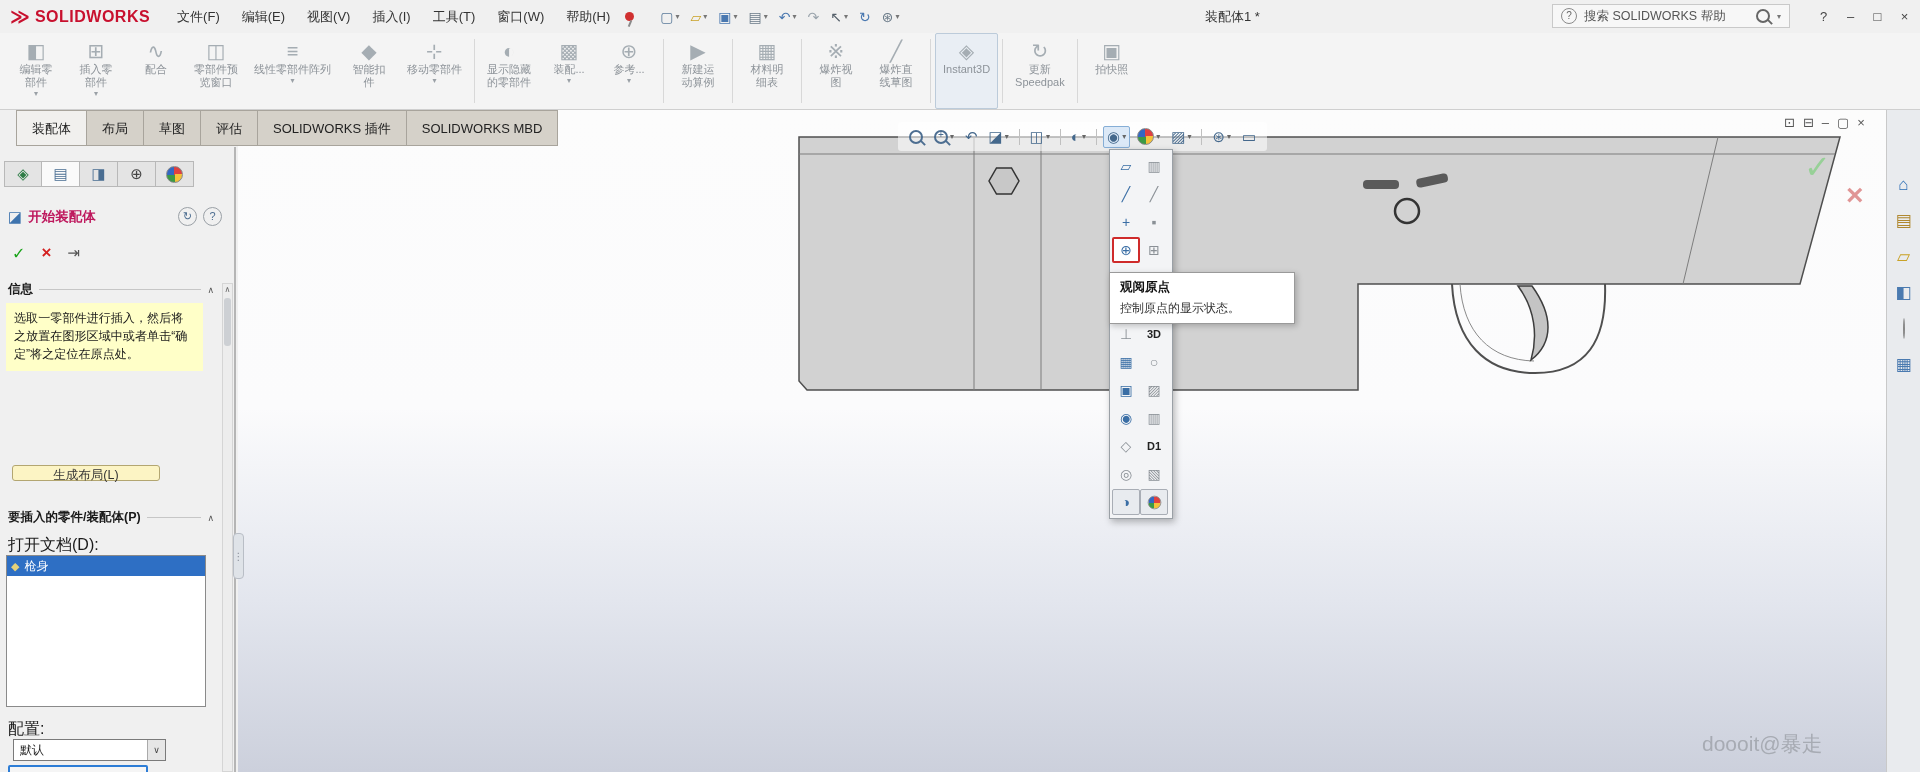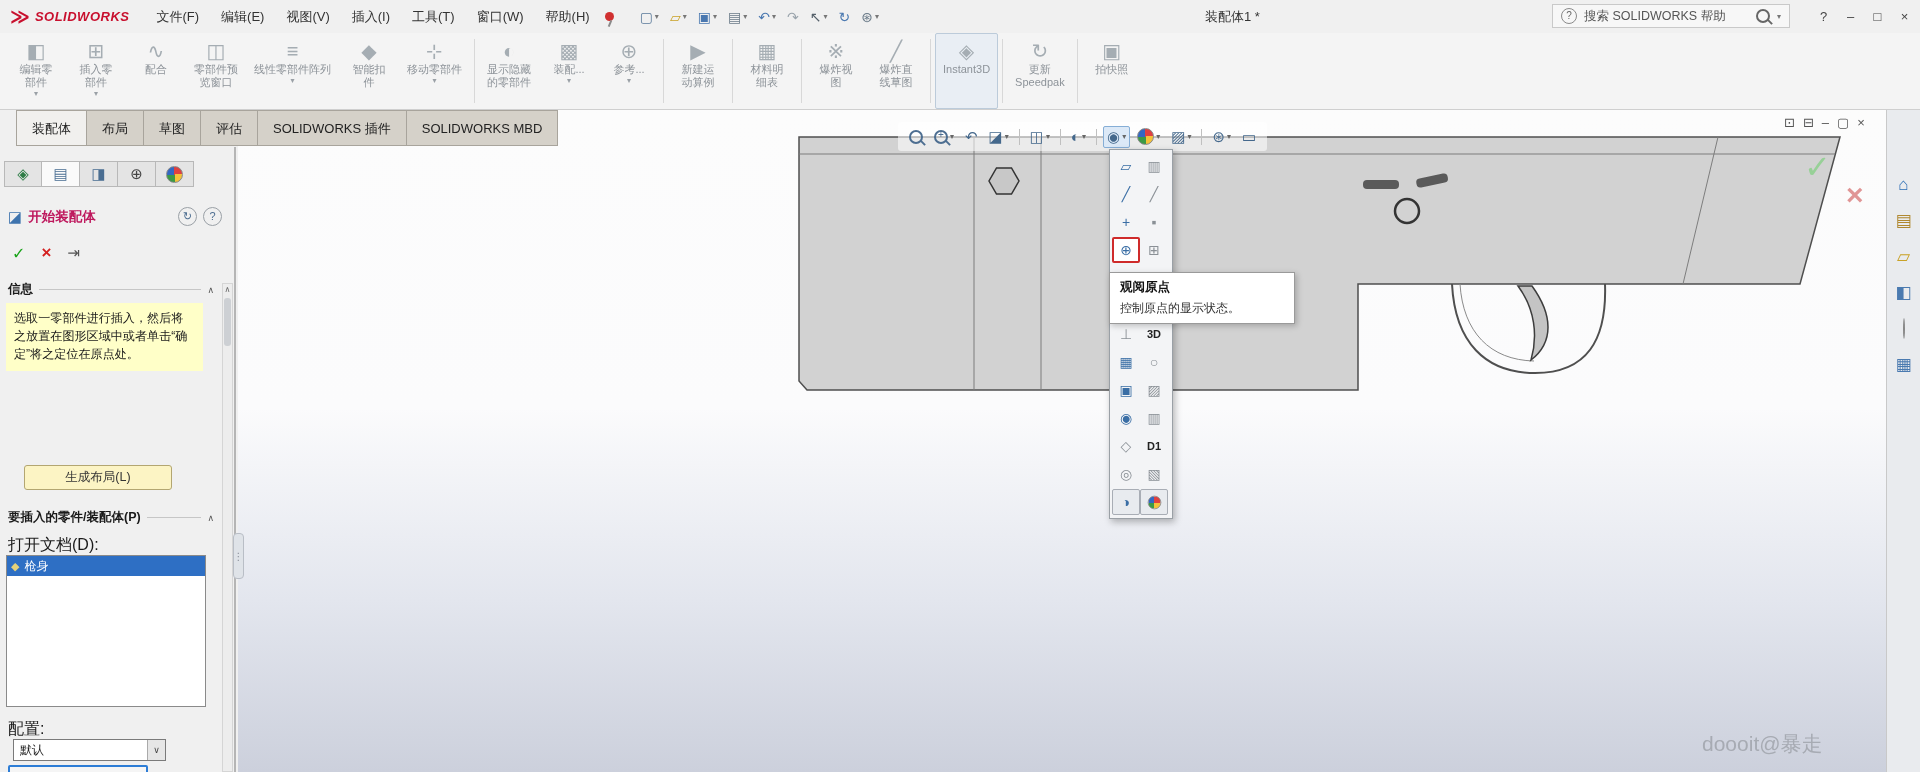--- a/index.html
+++ b/index.html
@@ -3,21 +3,21 @@
 <meta charset="utf-8">
 <style>
   html,body{margin:0;padding:0;}
   #app{position:relative;width:1920px;height:772px;overflow:hidden;background:#f0f0f0;
        font-family:"Liberation Sans","DejaVu Sans",sans-serif;color:#222;-webkit-font-smoothing:antialiased;}
   
   .menubar{position:absolute;left:0;top:0;width:1920px;height:33px;background:#f0f0f0;
            border-bottom:1px solid #dcdcdc;display:flex;align-items:center;z-index:6;}
   .logo{display:flex;align-items:center;gap:5px;margin-left:10px;}
   .logo-mark{color:#c8102e;font-weight:bold;font-style:italic;font-size:19px;line-height:19px;}
-  .logo-text{color:#c8102e;font-weight:bold;font-style:italic;font-size:13px;letter-spacing:.5px;}
+  .logo-text{color:#c8102e;font-weight:bold;font-size:16px;letter-spacing:.5px;}
   .menus{display:flex;margin-left:16px;height:33px;}
   .menu-item{padding:0 11px;line-height:33px;font-size:13px;color:#333;cursor:default;}
   .pinwrap{margin-left:4px;display:flex;align-items:center;}
   .pinshape{width:9px;height:9px;background:#d03030;border-radius:50%;position:relative;display:inline-block;}
   .pinshape::after{content:"";position:absolute;width:2px;height:7px;background:#8a8a8a;left:4px;top:8px;transform:rotate(22deg);}
   .quicktools{display:flex;align-items:center;gap:3px;margin-left:22px;}
   .qt{display:flex;align-items:center;padding:2px 4px;border-radius:2px;}
   .qt .g{font-size:14px;line-height:16px;}
   .qt .dd{font-size:8px;color:#777;margin-left:2px;}
   .doc-title{position:absolute;left:1205px;top:0;line-height:33px;font-size:13px;color:#333;}
@@ -100,23 +100,23 @@
   .ok-g{color:#18a318;font-size:16px;font-weight:bold;}
   .cancel-g{color:#d42020;font-size:17px;font-weight:bold;}
   .pin-g{color:#555;font-size:15px;}
   .sect{position:absolute;left:8px;width:206px;display:flex;align-items:center;gap:6px;}
   .sect .t{font-size:12.5px;font-weight:bold;color:#1a1a1a;white-space:nowrap;}
   .sect .rule{flex:1;height:1px;background:#c6c6c6;}
   .sect .ch{font-size:9px;color:#555;}
   .msgbox{position:absolute;left:6px;top:156px;width:197px;background:#ffffc8;padding:6px 8px;box-sizing:border-box;}
   .msgbox p{margin:0 0 13px;font-size:12.1px;line-height:1.5;color:#1a1a1a;}
   .msgbox p:last-child{margin-bottom:2px;}
-  .layoutbtn{position:absolute;left:12px;top:318px;width:148px;height:25px;background:#fcf4c4;
+  .layoutbtn{position:absolute;left:12px;top:318px;width:148px;height:16px;background:#fcf4c4;
              border:1px solid #b3a671;border-radius:3px;font-size:12.5px;color:#333;
-             font-family:inherit;margin-left:12px;}
+             font-family:inherit;}
   .plbl{position:absolute;left:8px;font-size:16px;color:#1a1a1a;}
   .listbox{position:absolute;left:6px;top:408px;width:200px;height:152px;background:#fff;
            border:1px solid #8a8a8a;box-sizing:border-box;}
   .listitem{height:20px;display:flex;align-items:center;gap:5px;padding:0 4px;font-size:12px;}
   .listitem.selected{background:#2e6fc4;color:#fff;}
   .part-g{font-size:11px;color:#e6d27a;}
   .selectbox{position:absolute;left:13px;top:592px;width:153px;height:22px;background:#fff;
              border:1px solid #7a7a7a;box-sizing:border-box;display:flex;align-items:center;}
   .selectbox .val{flex:1;font-size:12px;padding-left:6px;}
   .selectbox .selbtn{width:18px;height:100%;background:#e6e6e6;border-left:1px solid #aaa;

